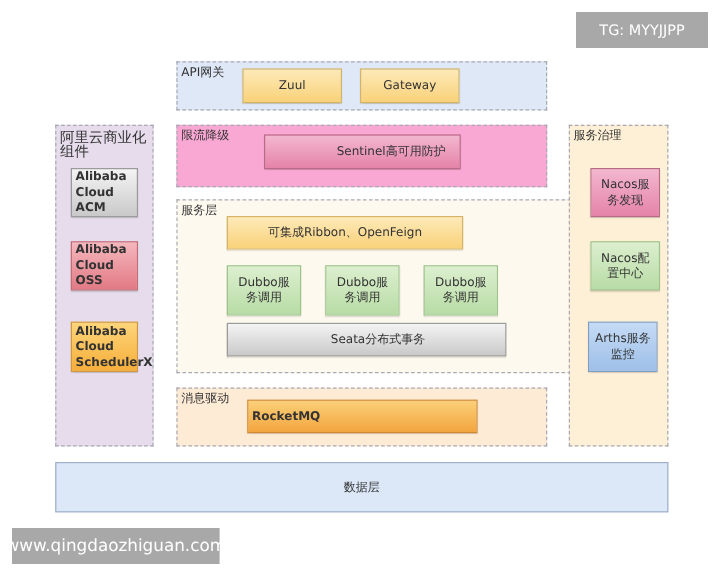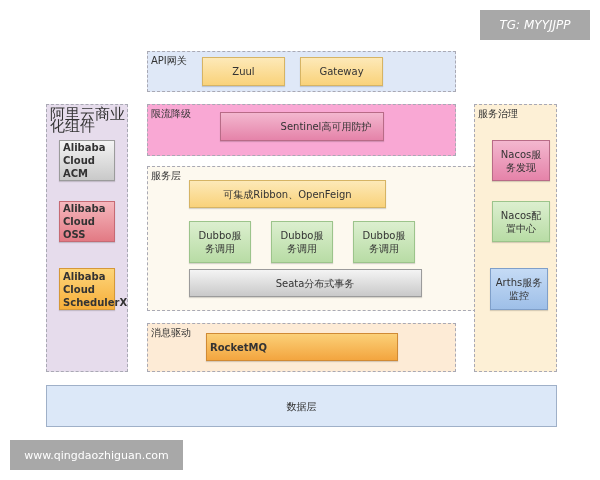--- a/index.html
+++ b/index.html
@@ -34,30 +34,30 @@
     justify-content:flex-start; text-align:left; padding-left:3px;font-weight:bold;
   }
   .watermark {
     background:#a8a8a8; color:#ffffff; font-size:12px;
     display:flex; align-items:center; justify-content:center;
   }
 </style>
 </head>
 <body>
 
-<div class="abs watermark" style="left:480px; top:10px; width:110px; height:30px;font-style:italic;">TG: MYYJJPP</div>
+<div class="abs watermark" style="left:480px; top:10px; width:110px; height:30px;">TG: MYYJJPP</div>
 
 <div class="abs group" style="left:147px; top:51px; width:309px; height:41px; background:#dfe8f7;">
   <span class="group-label">API网关</span>
 </div>
 <div class="abs node yellow" style="left:202px; top:57px; width:83px; height:29px;">Zuul</div>
 <div class="abs node yellow" style="left:300px; top:57px; width:83px; height:29px;">Gateway</div>
 
 <div class="abs group" style="left:46px; top:104px; width:82px; height:268px; background:#e6dcec;">
-  <span class="group-label" style="width:78px; font-size:15px; word-break:break-all;">阿里云商业化组件</span>
+  <span class="group-label" style="width:78px; font-size:12px; word-break:break-all;">阿里云商业化组件</span>
 </div>
 <div class="abs node gray left-node" style="left:59px; top:140px; width:56px; height:41px;">Alibaba Cloud ACM</div>
 <div class="abs node red left-node" style="left:59px; top:201px; width:56px; height:41px;">Alibaba Cloud OSS</div>
 <div class="abs node orange left-node" style="left:59px; top:268px; width:56px; height:42px;">Alibaba Cloud SchedulerX</div>
 
 <div class="abs group" style="left:147px; top:104px; width:309px; height:52px; background:#f9a8d4;">
   <span class="group-label">限流降级</span>
 </div>
 <div class="abs node pink" style="left:220px; top:112px; width:164px; height:29px;">Sentinel高可用防护</div>
 
@@ -77,13 +77,13 @@
 
 <div class="abs group" style="left:474px; top:104px; width:83px; height:268px; background:#fdf0d6;">
   <span class="group-label">服务治理</span>
 </div>
 <div class="abs node pink" style="left:492px; top:140px; width:58px; height:41px; padding:0 4px;">Nacos服务发现</div>
 <div class="abs node green" style="left:492px; top:201px; width:58px; height:41px; padding:0 4px;">Nacos配置中心</div>
 <div class="abs node blue" style="left:490px; top:268px; width:58px; height:42px; padding:0 4px;">Arths服务监控</div>
 
 <div class="abs node" style="left:46px; top:385px; width:511px; height:42px; background:#dce8f8; border-color:#9fb0c8; box-shadow:none;">数据层</div>
 
-<div class="abs watermark" style="left:10px; top:440px; width:173px; height:30px; font-size:11px;">www.qingdaozhiguan.com</div>
+<div class="abs watermark" style="left:10px; top:440px; width:173px; height:30px; font-size:14px;">www.qingdaozhiguan.com</div>
 
 </body></html>

